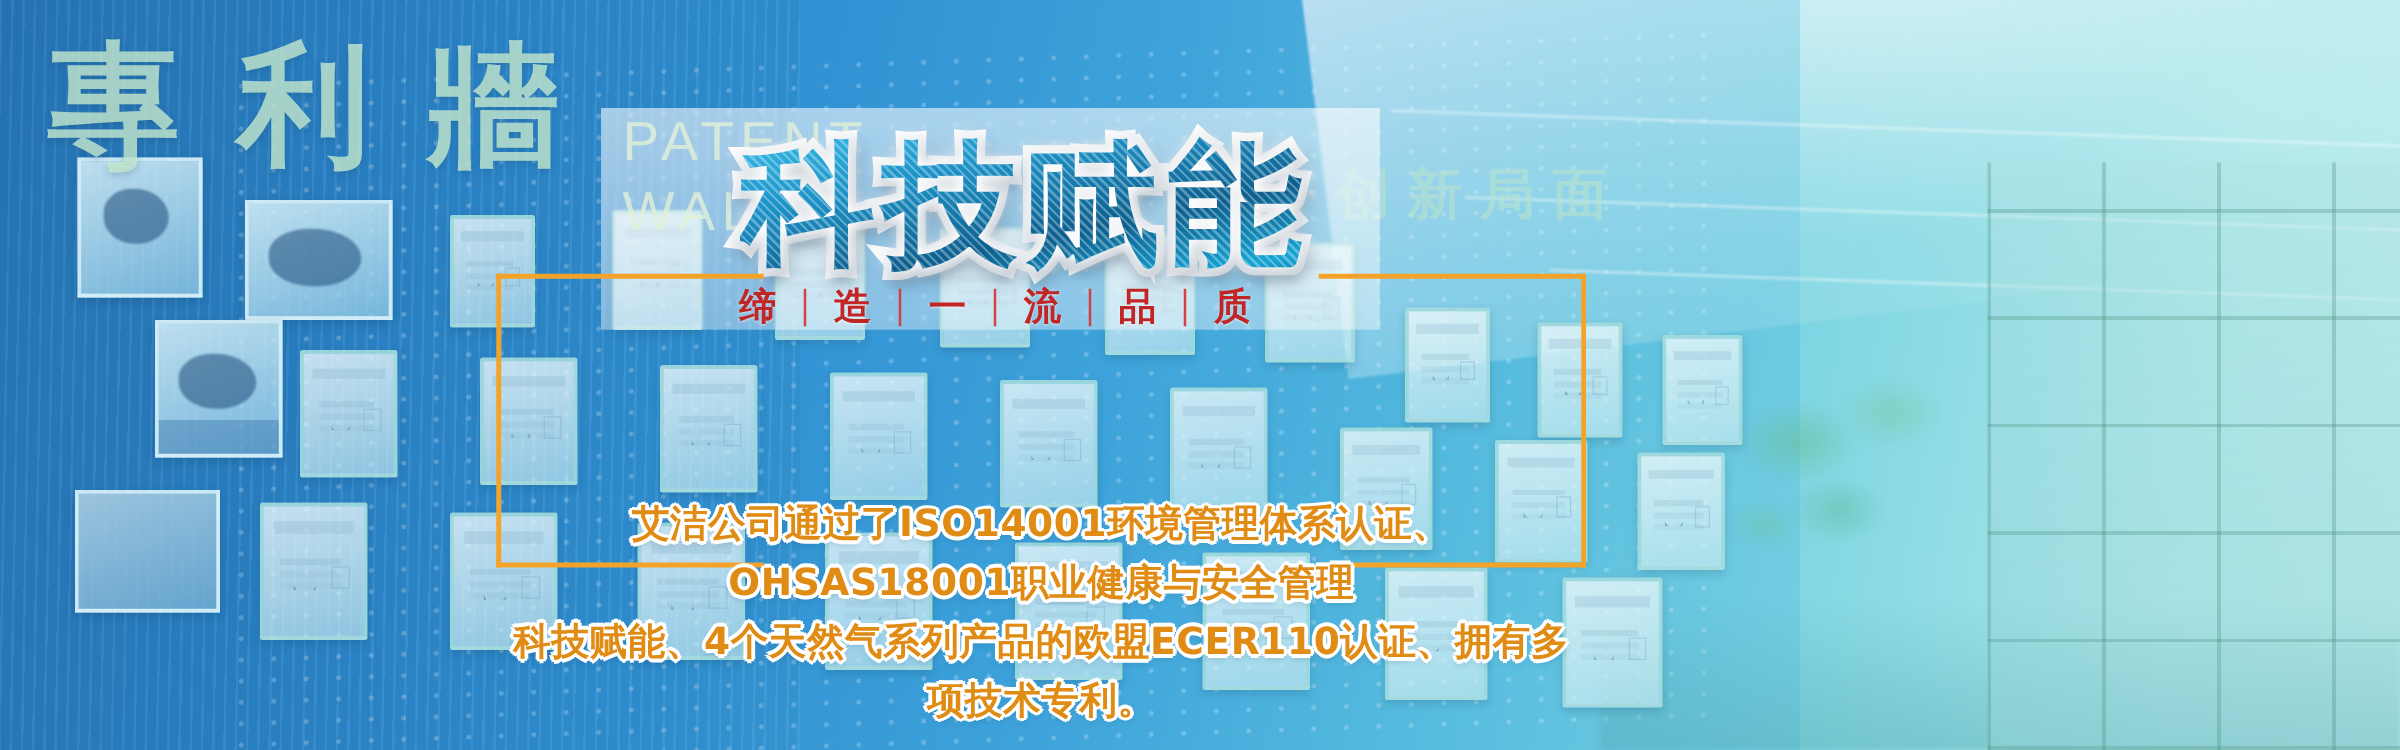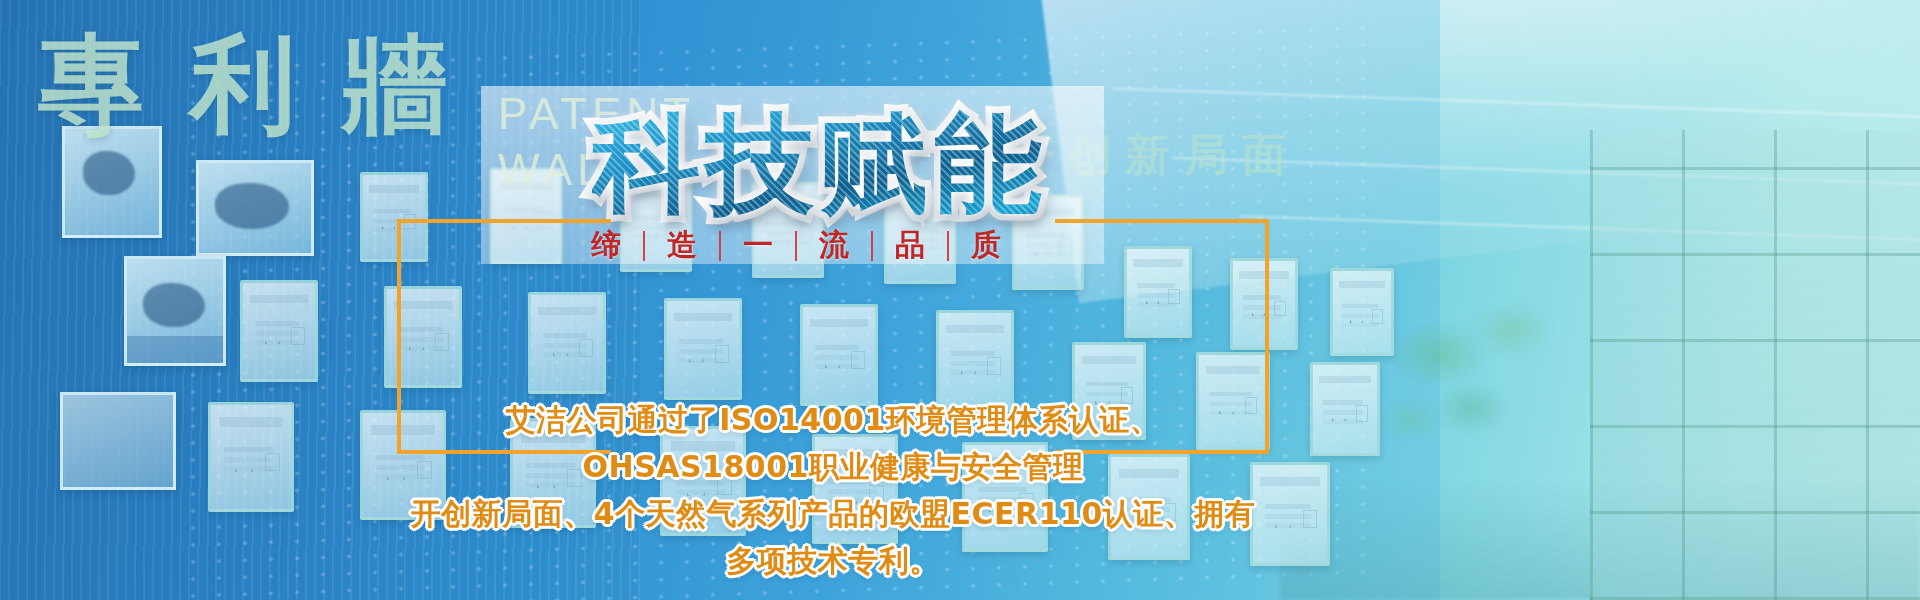--- a/index.html
+++ b/index.html
@@ -389,15 +389,15 @@
   <div class="frame">
     <i class="f-tl-h"></i>
     <i class="f-tl-v"></i>
     <i class="f-tr-h"></i>
     <i class="f-tr-v"></i>
     <i class="f-bl-h"></i>
     <i class="f-br-h"></i>
   </div>
 
   <div class="body-copy">艾洁公司通过了ISO14001环境管理体系认证、OHSAS18001职业健康与安全管理
-开创新局面、4个天然气系列产品的欧盟ECER110认证、拥有多项技术专利。</div>
+科技赋能、4个天然气系列产品的欧盟ECER110认证、拥有多项技术专利。</div>
 
 </div>
 
 </body></html>

